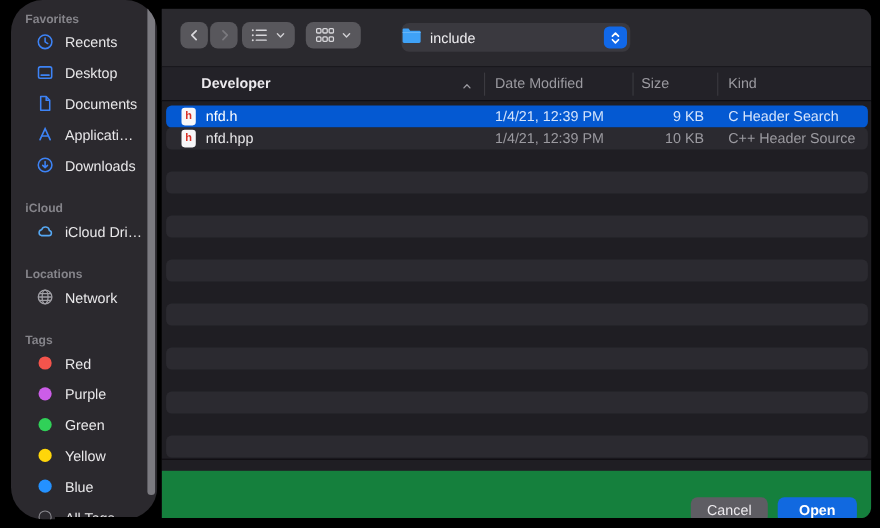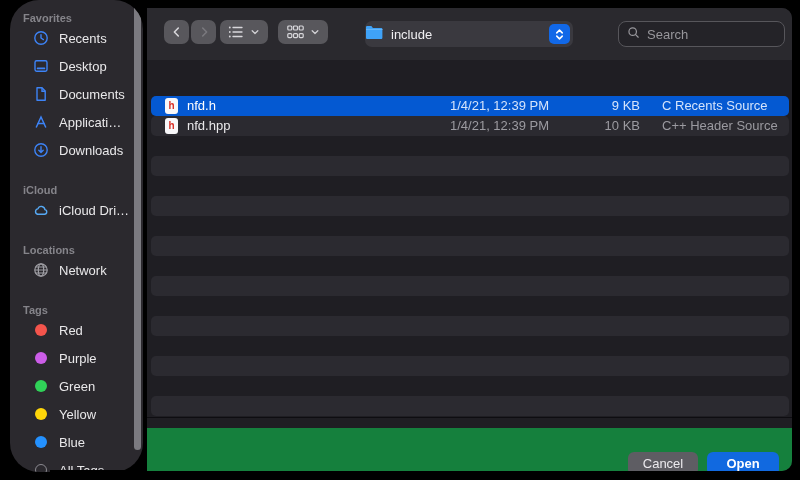--- a/index.html
+++ b/index.html
@@ -280,42 +280,47 @@
             </svg>
         </span>
         <span class="fname">include</span>
         <span class="stepper">
           <svg width="11" height="13" viewBox="0 0 12 14" fill="none" stroke="currentColor" stroke-width="1.7" stroke-linecap="round" stroke-linejoin="round">
               <path d="M3 5.2L6 2.2l3 3M3 8.8l3 3 3-3"></path>
             </svg>
         </span>
       </div>
 
-      <div class="search">
-        <span>
-          <svg width="13" height="13" viewBox="0 0 16 16" fill="none" stroke="currentColor" stroke-width="1.5" stroke-linecap="round">
-              <circle cx="7" cy="7" r="4.6"></circle>
-              <path d="M10.6 10.6l3.2 3.2"></path>
-            </svg>
-        </span>
-        <input type="text" placeholder="Search" style="">
-      </div>
-    </div>
-
+    </div>
+
+    <div class="cols-header">
+      <span class="col-label col-name">Developer</span>
+      <span class="sort-chev">
+        <svg width="11" height="11" viewBox="0 0 16 16" fill="none" stroke="currentColor" stroke-width="1.8" stroke-linecap="round" stroke-linejoin="round">
+            <path d="M4 10l4-4 4 4"></path>
+          </svg>
+      </span>
+      <span class="col-div cd1"></span>
+      <span class="col-label col-date">Date Modified</span>
+      <span class="col-div cd2"></span>
+      <span class="col-label col-size">Size</span>
+      <span class="col-div cd3"></span>
+      <span class="col-label col-kind">Kind</span>
+    </div>
 
     <div class="list">
 
       <div class="row selected">
         <span class="ficon">
             <b>h</b>
           </span>
         <span class="cell name">nfd.h</span>
         <span class="cell date">1/4/21, 12:39 PM</span>
         <span class="cell size">9 KB</span>
-        <span class="cell kind">C Recents Source</span>
+        <span class="cell kind">C Header Search</span>
       </div>
 
       <div class="row stripe">
         <span class="ficon">
             <b>h</b>
           </span>
         <span class="cell name">nfd.hpp</span>
         <span class="cell date">1/4/21, 12:39 PM</span>
         <span class="cell size">10 KB</span>
         <span class="cell kind">C++ Header Source</span>

